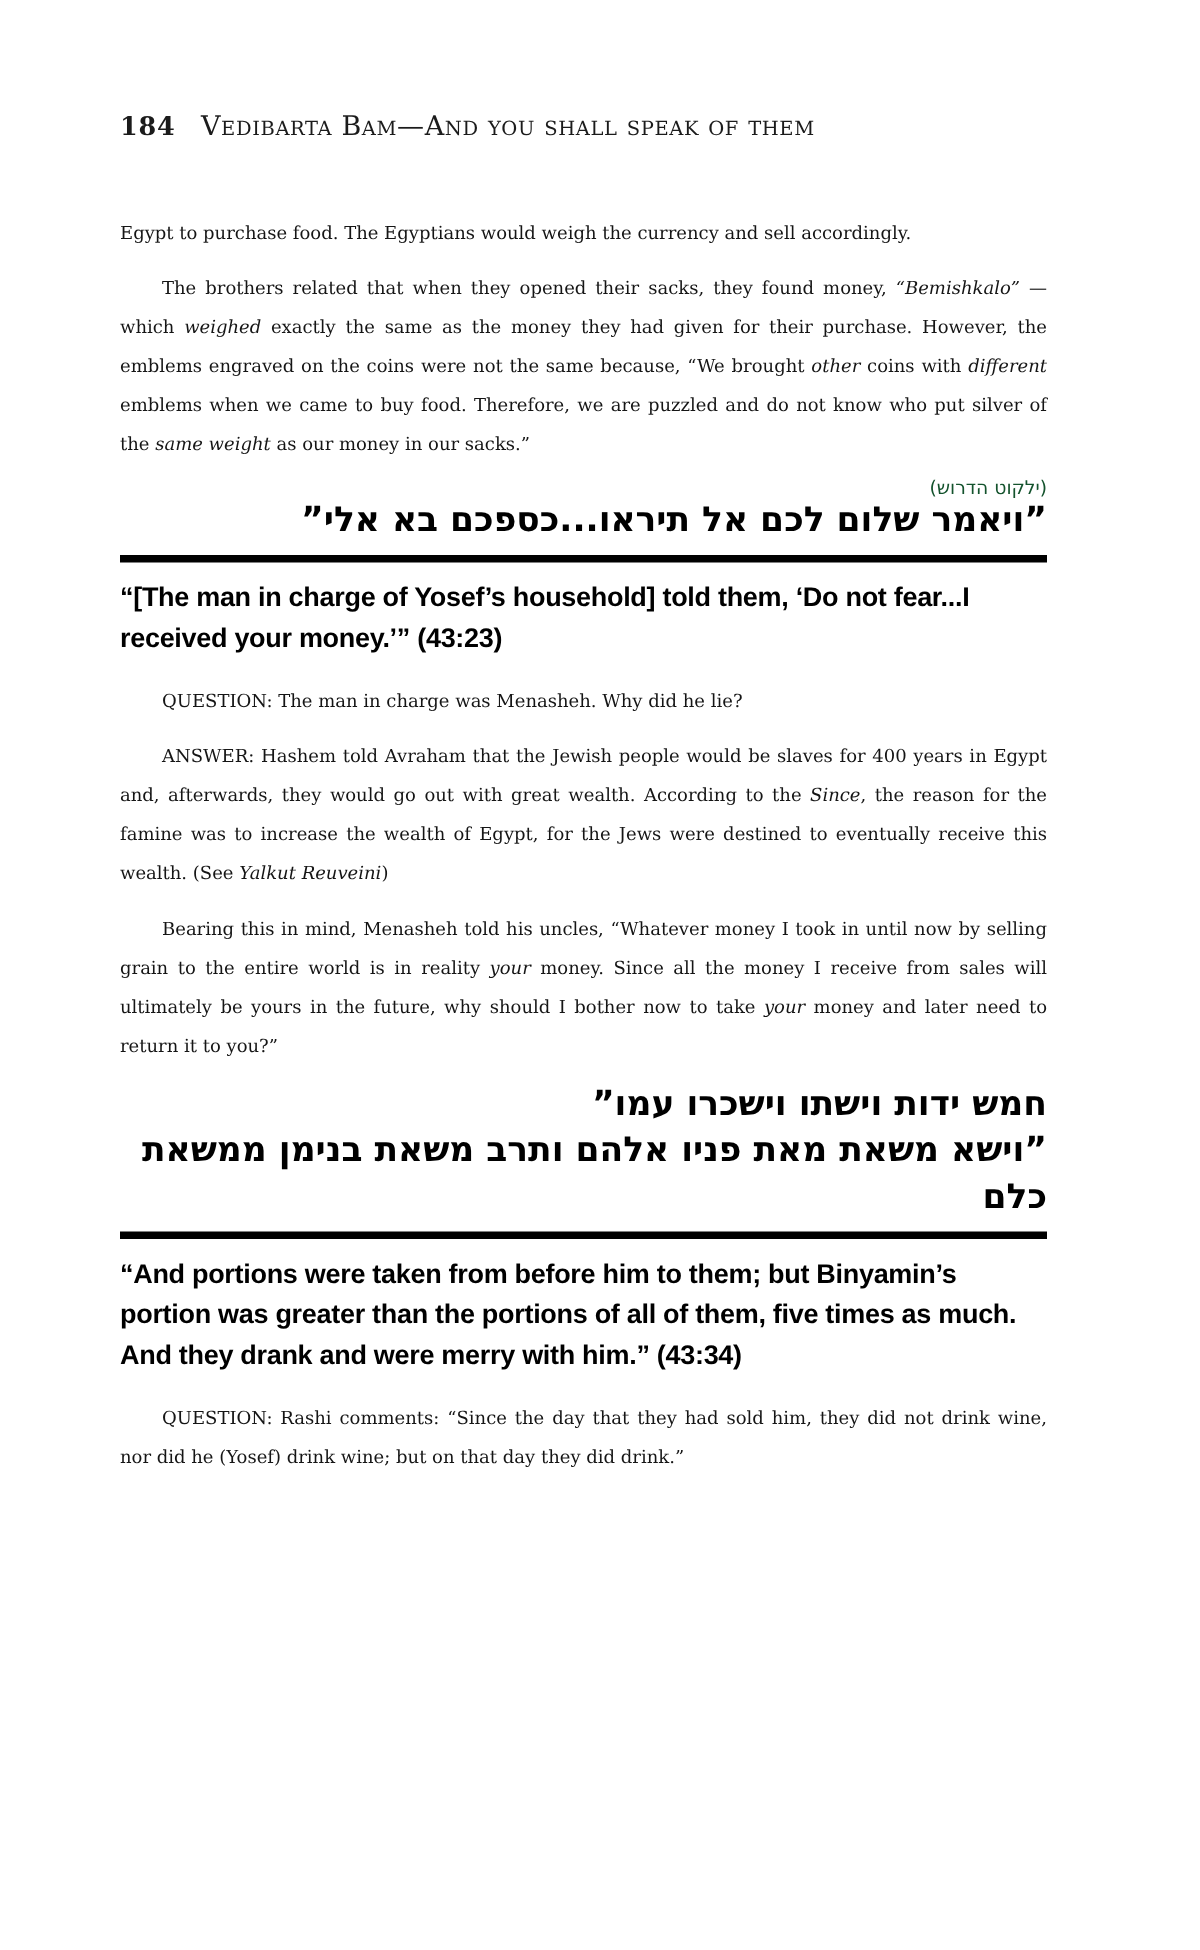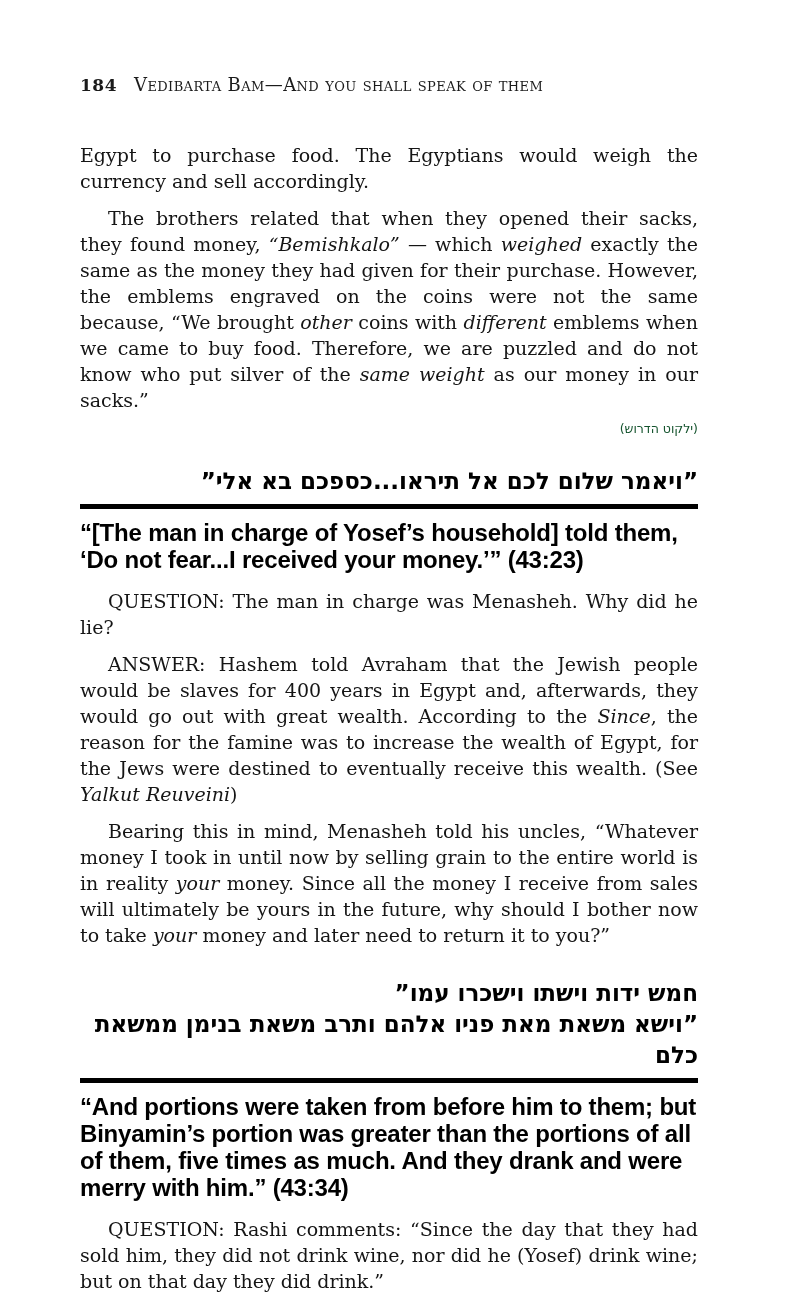--- a/index.html
+++ b/index.html
@@ -28,53 +28,53 @@
     letter-spacing: 0.5px;
     margin-right: 17px;
   }
   .book-title {
     font-variant: small-caps;
     font-size: 18px;
     letter-spacing: 0.4px;
   }
   p.body {
     font-family: "DejaVu Serif", serif;
-    font-size: 19px;
+    font-size: 12px;
     line-height: 26px;
     text-align: justify;
     margin: 0 0 11px 0;
   }
   p.body.indent { text-indent: 28px; }
   .citation {
     font-family: "DejaVu Sans", sans-serif;
     font-size: 12.5px;
     line-height: 15px;
     text-align: right;
     color: #14532d;
     margin: -3px 0 0 0;
   }
-  section { margin-top: 30px; }
+  section { }
   .heb {
     direction: rtl;
     font-family: "DejaVu Sans", sans-serif;
     font-weight: bold;
     font-size: 23px;
     line-height: 31px;
     text-align: right;
     color: #000;
   }
   .rule {
     height: 5px;
     background: #000;
     margin: 7px 0 10px 0;
   }
   .translation {
     font-family: "Liberation Sans", sans-serif;
     font-weight: bold;
-    font-size: 24px;
+    font-size: 18px;
     line-height: 27px;
     letter-spacing: -0.2px;
     color: #000;
     margin: 0 0 15px 0;
     max-width: 630px;
   }
   i { }
 </style>
 </head>
 <body>

